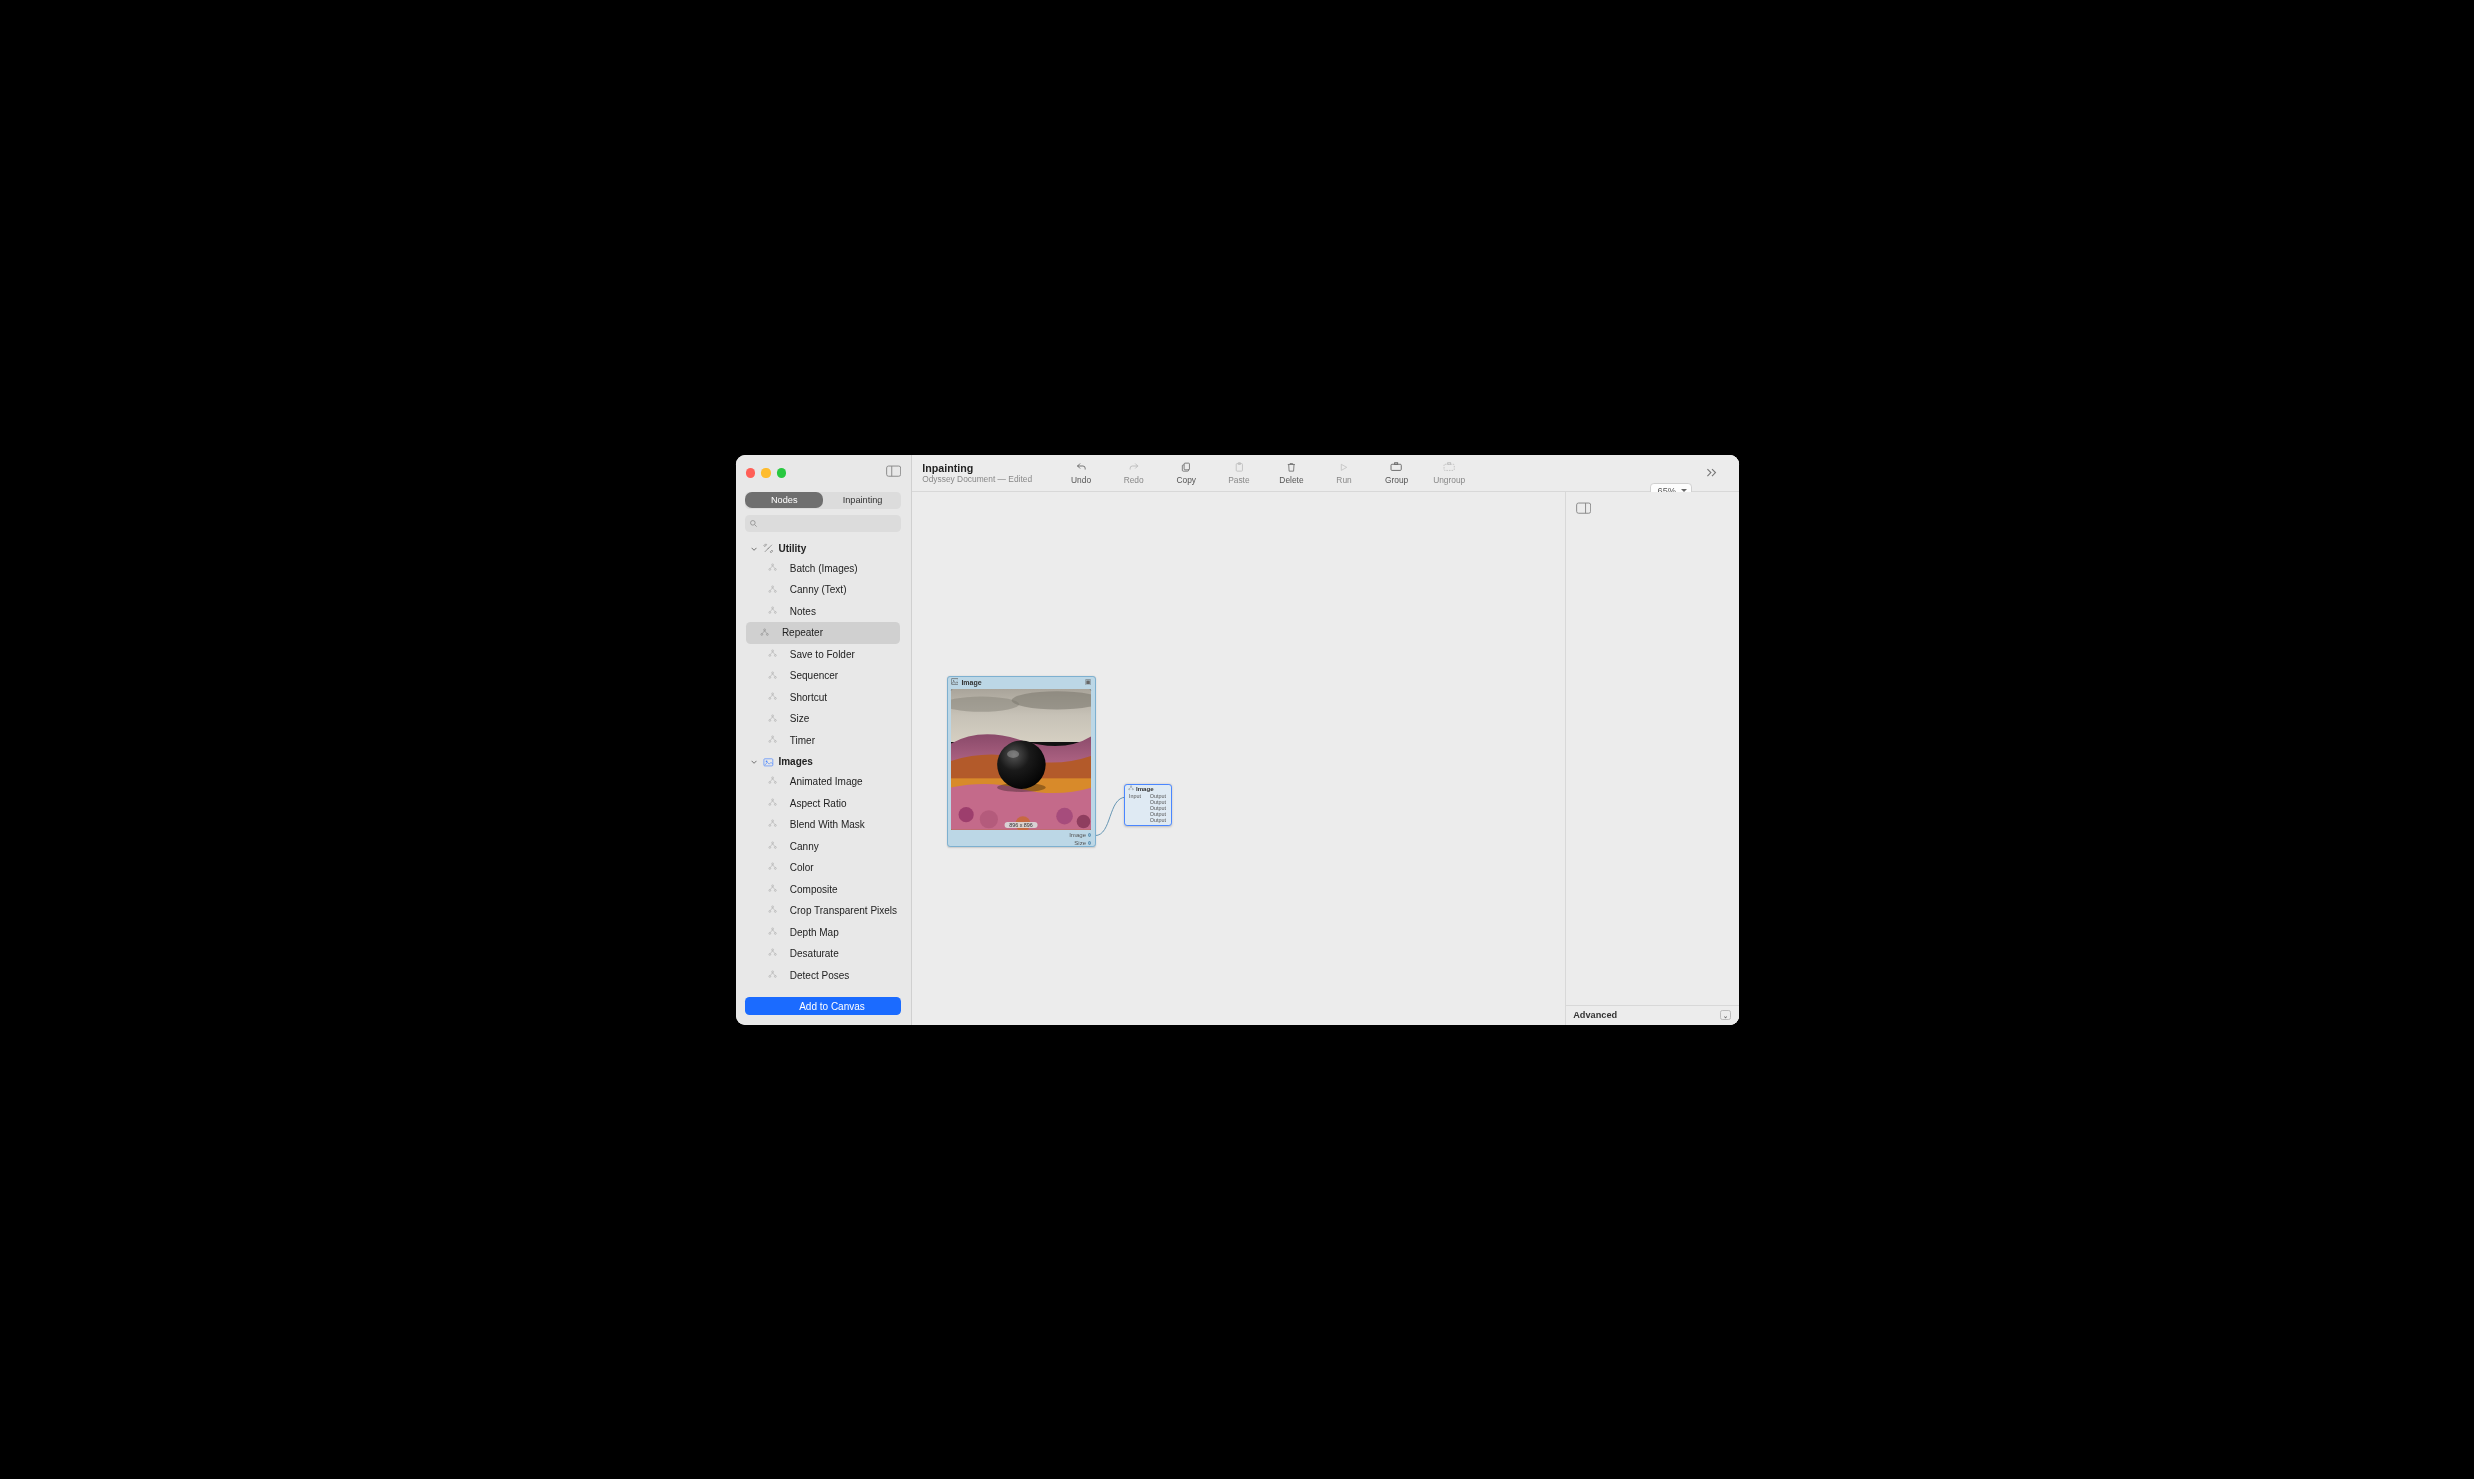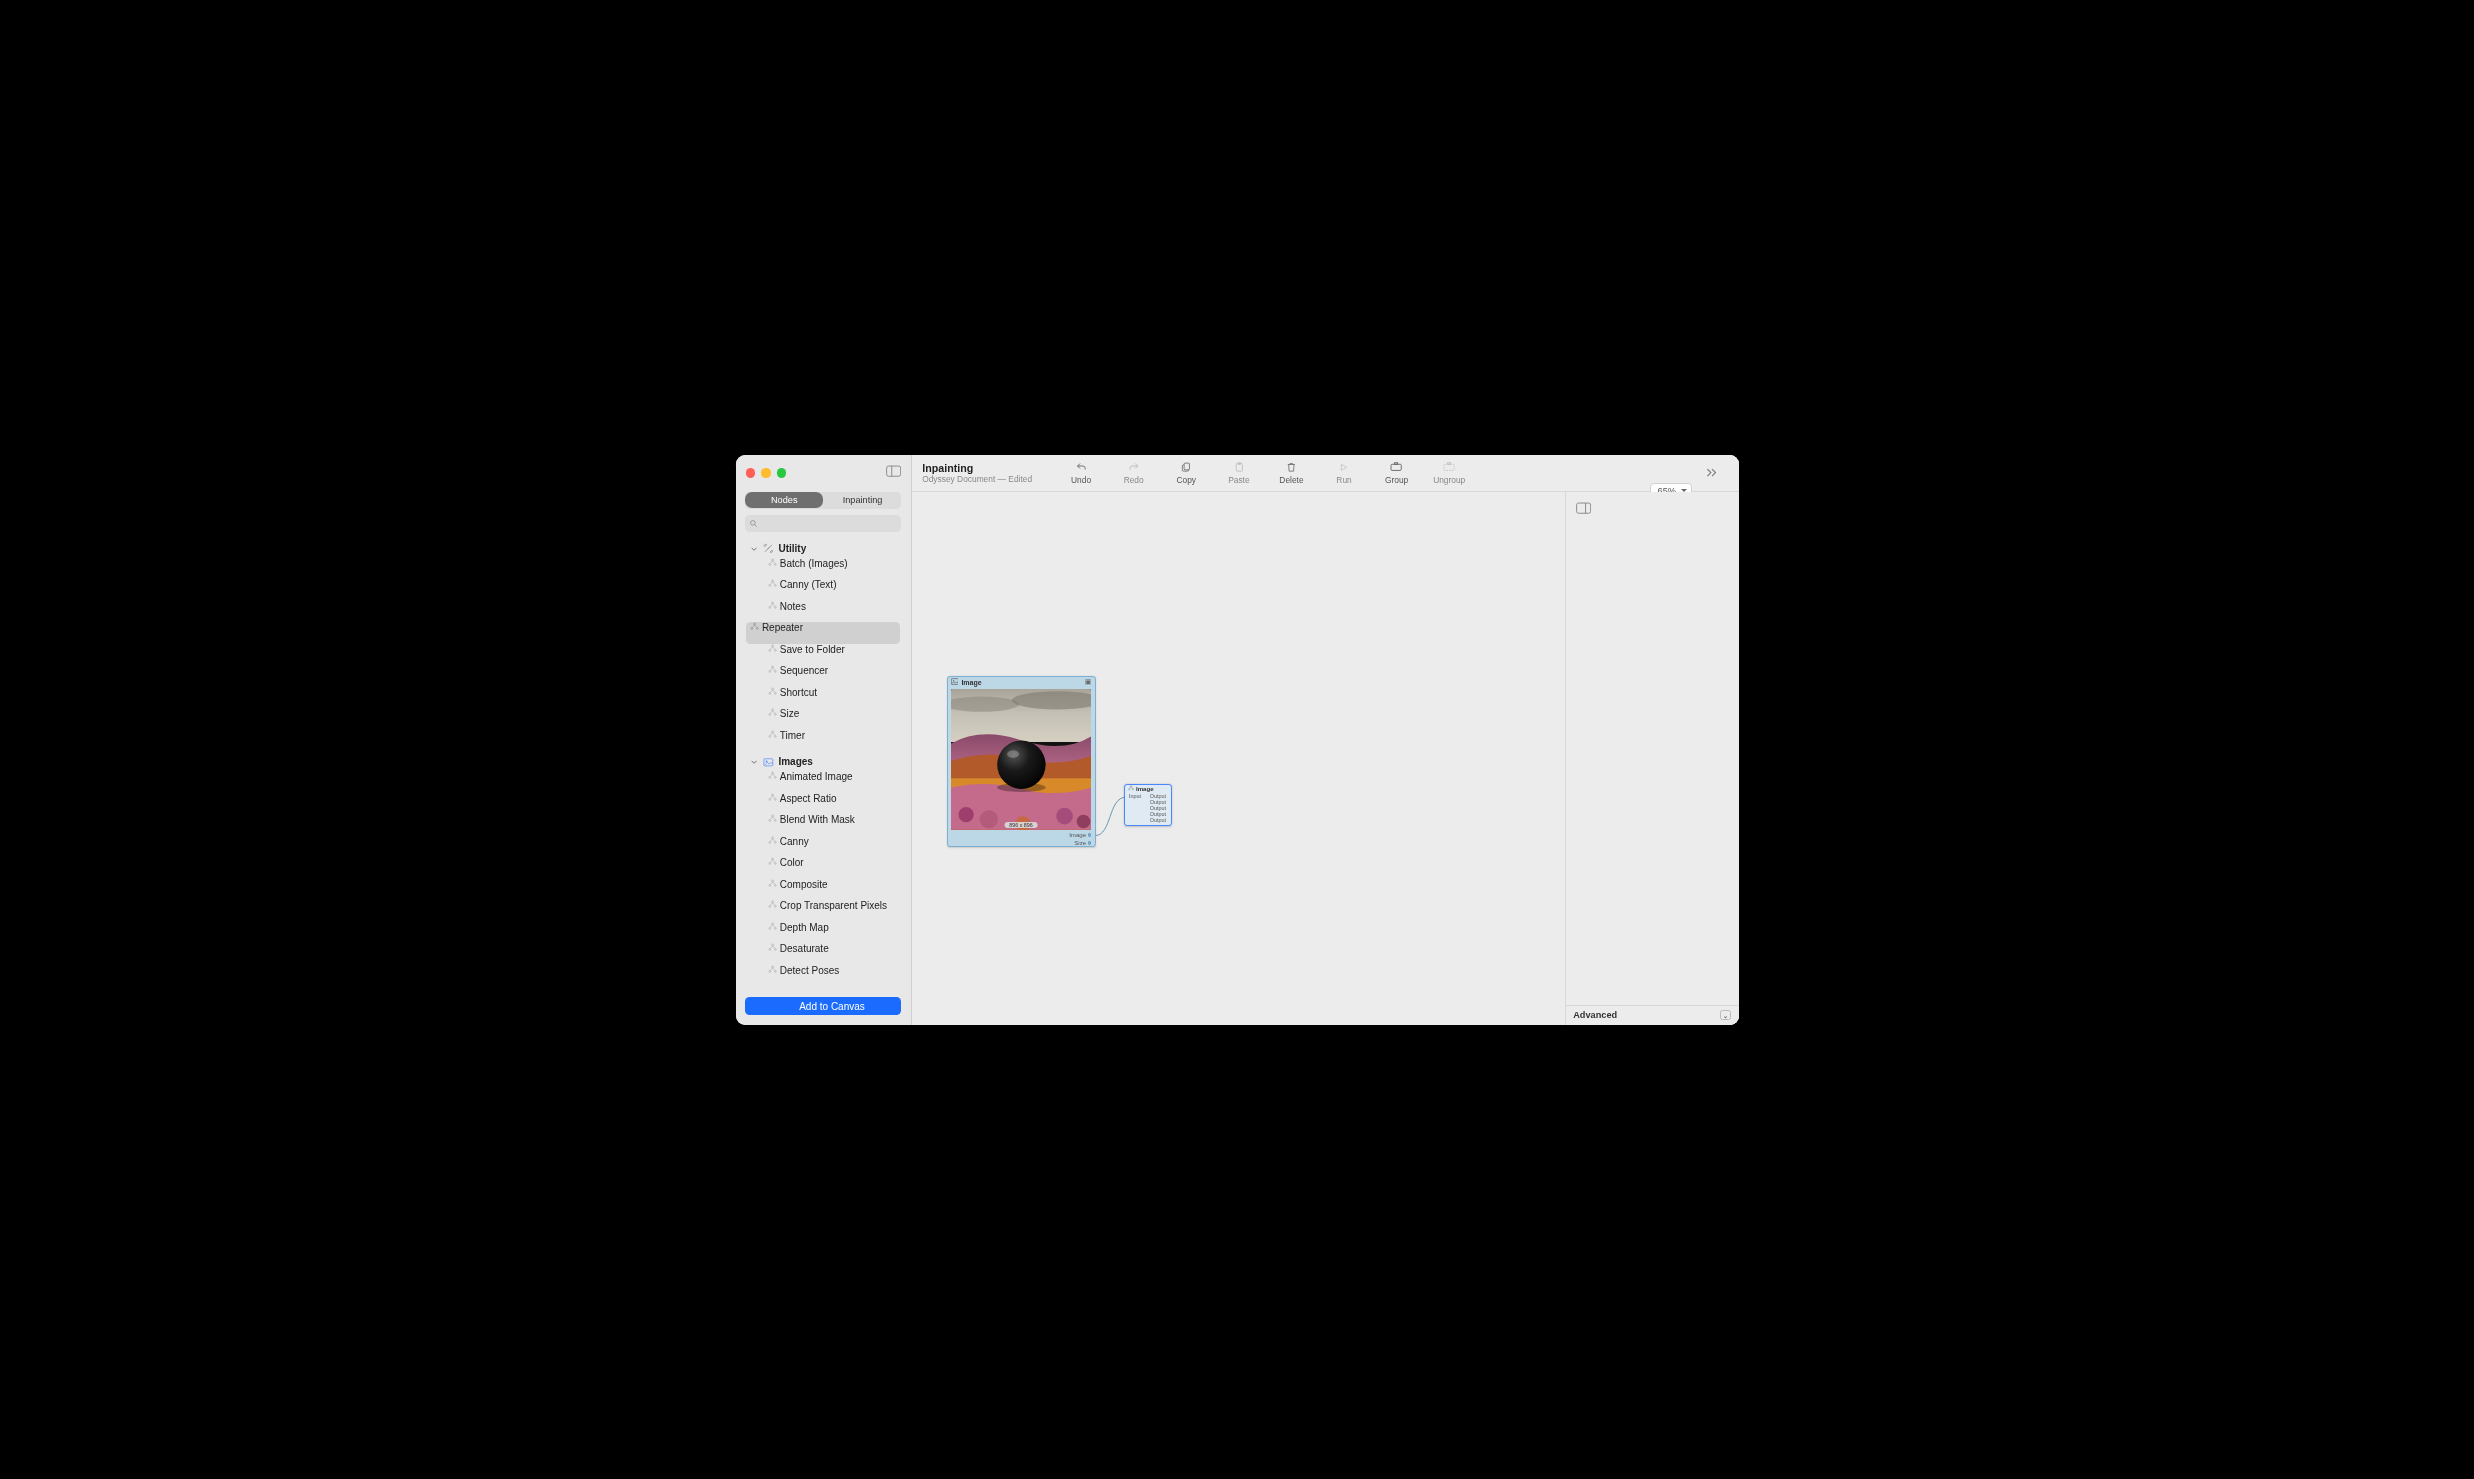--- a/index.html
+++ b/index.html
@@ -59,26 +59,26 @@
   }
   .node-tree { flex:1; overflow:auto; padding: 0 4.6px; }
   .cat-row {
     display:flex; align-items:center; gap:3.1px;
     height:18.4px; font-size:10px; font-weight:700; color:#222;
     padding-left:10.7px;
   }
   .cat-row .chev { width:9.2px; color:#666; }
   .cat-row .cat-icon { width:12.3px; height:12.3px; color:#666; display:flex; align-items:center; }
   .node-row {
-    display:flex; gap:1px;
+    display:flex; align-items:center; gap:11px;
     height:21.5px; font-size:10px; color:#222;
     padding-left:28px; border-radius:4.6px;
     cursor:pointer;
   }
-  .node-row.selected { background:#d0d0d0; margin:0 6.1px; padding-left:4px; }
+  .node-row.selected { background:#d0d0d0; margin:0 6.1px; padding-left:14px; }
   .node-icon { width:10.7px; height:10.7px; color:#888; flex-shrink:0; }
   .add-btn {
     margin:7.7px 9.2px 9.2px 9.2px;
     height:18.4px; background:#1b6bff; color:#fff;
     border-radius:4.6px; display:flex; align-items:center; justify-content:center;
     font-size:10px; cursor:pointer;padding-left:18px;
   }
   
   .main { flex:1; display:flex; flex-direction:column; background:#ececec; }
   .toolbar {

